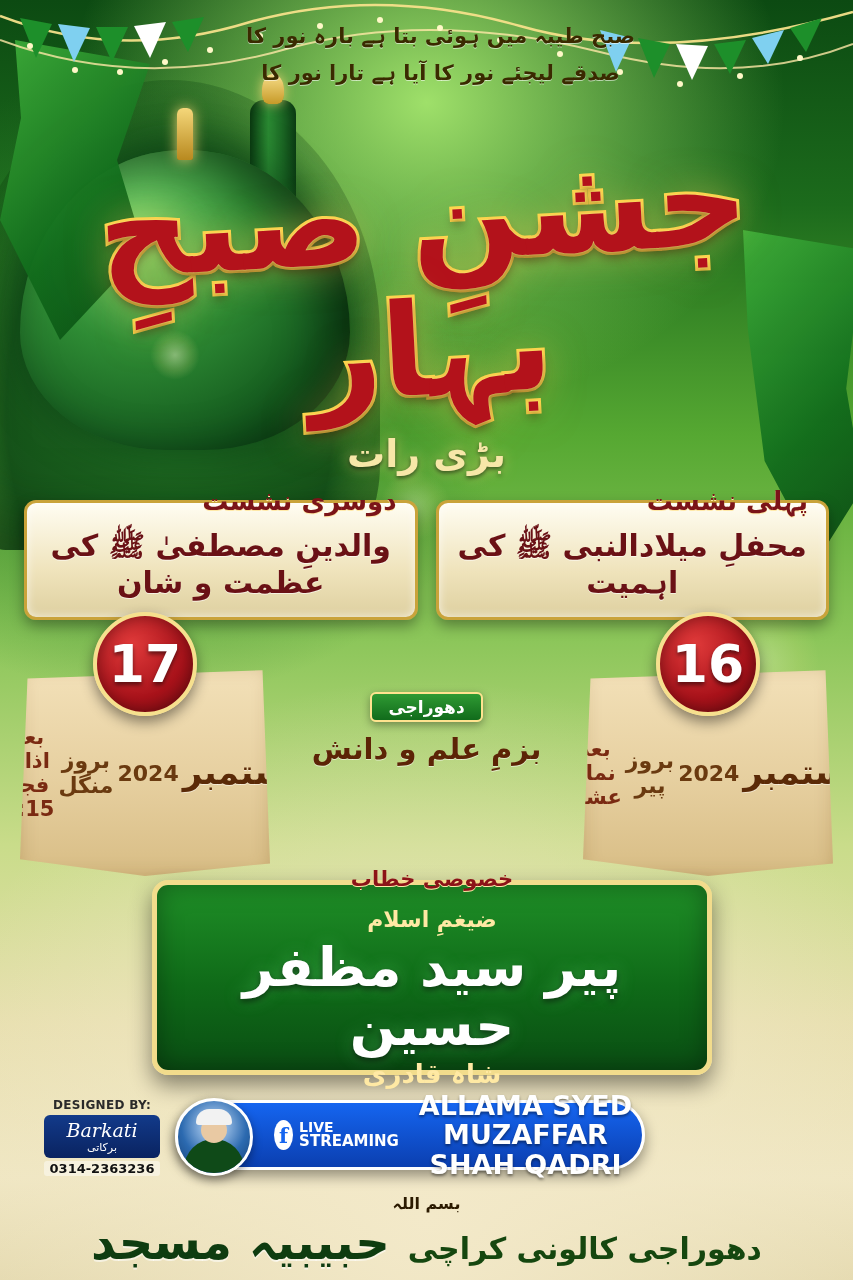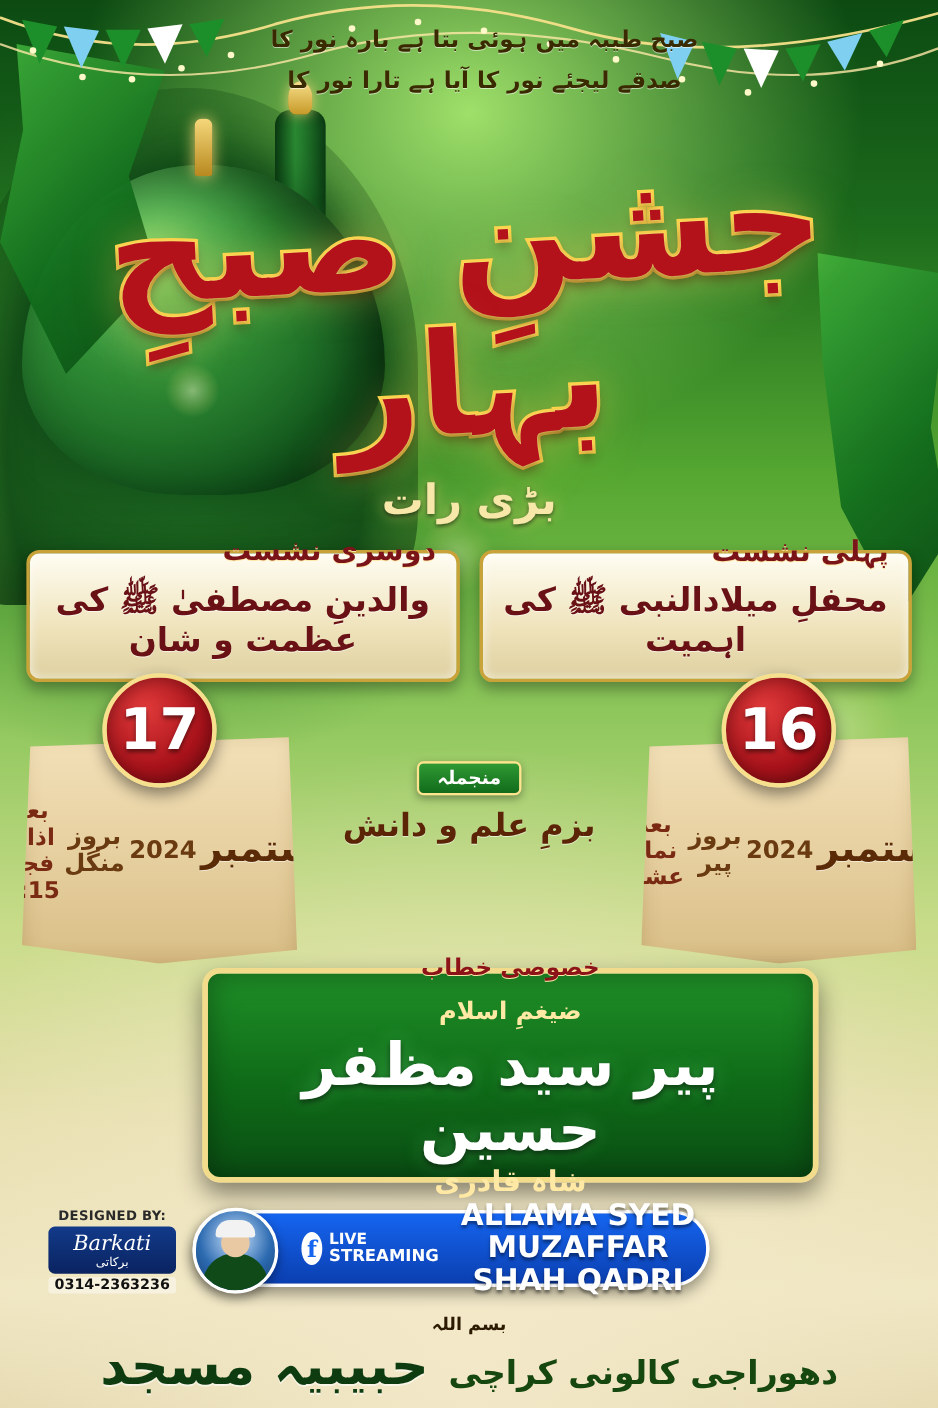--- a/index.html
+++ b/index.html
@@ -213,21 +213,20 @@
 
   
   .speaker-panel {
     position: absolute; top: 880px; left: 152px; width: 560px; height: 195px;
     border-radius: 16px;
     background: linear-gradient(180deg,#1f8f27,#0f6a18 55%,#0a4e13);
     border: 5px solid #f2dc8c;
     box-shadow: 0 10px 22px rgba(0,0,0,0.45), inset 0 0 26px rgba(0,0,0,0.35);
     z-index: 9;
     text-align: center;
-    margin-left: 32px;
   }
   .speaker-panel .khitab {
     position: absolute; top: -18px; left: 50%; transform: translateX(-50%);
     color: #8c1318; font-size: 21px; font-weight: 700;
     text-shadow: 0 1px 0 #ffe9a8;
     white-space: nowrap;
   }
   .speaker-panel .zia {
     margin-top: 22px; color: #ffe9a4; font-size: 22px; font-weight: 700;
   }
@@ -403,21 +402,21 @@
         <div class="inner urdu">
           <div class="dmonth">ستمبر</div>
           <div class="dyear">2024</div>
           <div class="dday">بروز پیر</div>
           <div class="dtime">بعد نمازِ عشاء</div>
         </div>
       </div>
     </div>
 
     <div class="mid-label urdu">
-      <span class="ribbon">منجملہ</span>
+      <span class="ribbon">دھوراجی</span>
       <div class="mtext">بزمِ علم و دانش</div>
     </div>
 
     <div style="position:relative;">
       <div class="datebadge">17</div>
       <div class="scroll">
         <div class="inner urdu">
           <div class="dmonth">ستمبر</div>
           <div class="dyear">2024</div>
           <div class="dday">بروز منگل</div>

